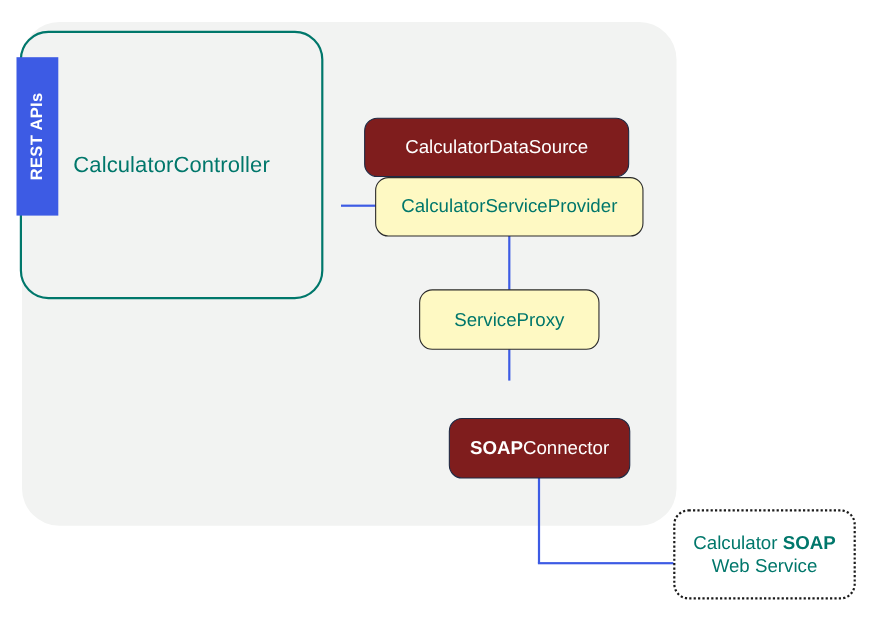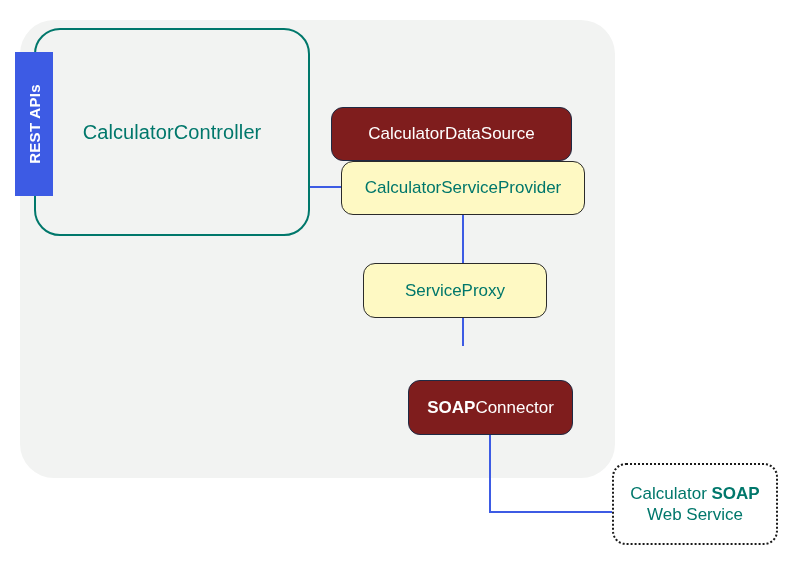--- a/index.html
+++ b/index.html
@@ -23,24 +23,24 @@
     top: 20px;
     width: 595px;
     height: 458px;
     background: #f2f3f2;
     border-radius: 34px;
   }
 
   
   .teal-group {
     position: absolute;
-    left: 34px;
+    left: 18px;
     top: 28px;
     width: 276px;
-    height: 208px;
+    height: 244px;
     border: 2.5px solid #00776b;
     border-radius: 26px;
     background: transparent;
     box-sizing: border-box;
   }
   .teal-group-label {
     position: absolute;
     left: 0;
     top: 0;
     width: 100%;
@@ -99,21 +99,21 @@
   }
   .node.dotted {
     background: #ffffff;
     border: 2.5px dotted #1a1a1a;
     color: #00776b;
     border-radius: 14px;
   }
 
   #node-datasource   { left: 331px; top: 59px;  width: 241px; height: 54px; }
   #node-provider     { left: 341px; top: 161px; width: 244px; height: 54px; }
-  #node-serviceproxy { left: 363px; top: 263px; width: 184px; height: 55px; }
+  #node-serviceproxy { left: 381px; top: 263px; width: 164px; height: 55px; }
   #node-soapconnector{ left: 408px; top: 332px; width: 165px; height: 55px; }
   #node-webservice   { left: 612px; top: 463px; width: 166px; height: 82px; }
 
   .bold { font-weight: 700; }
 
   
   .link {
     position: absolute;
     background: #3d5be4;
   }

